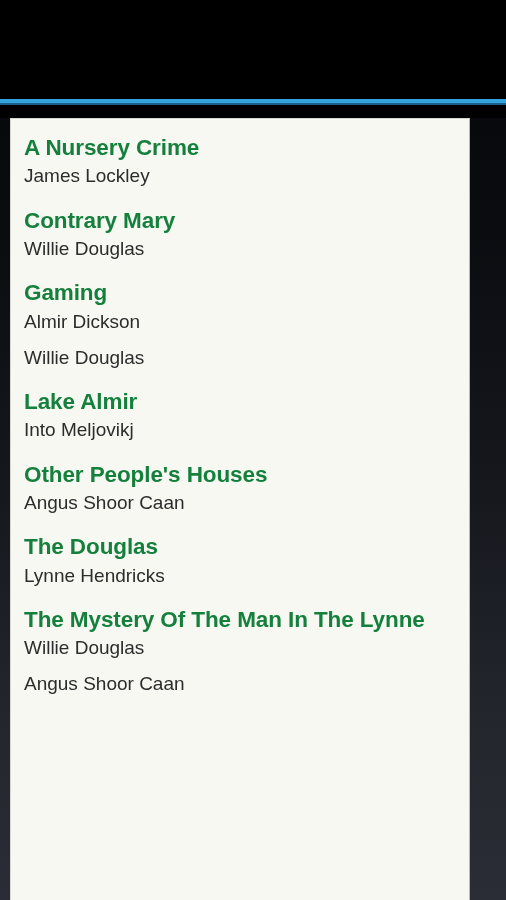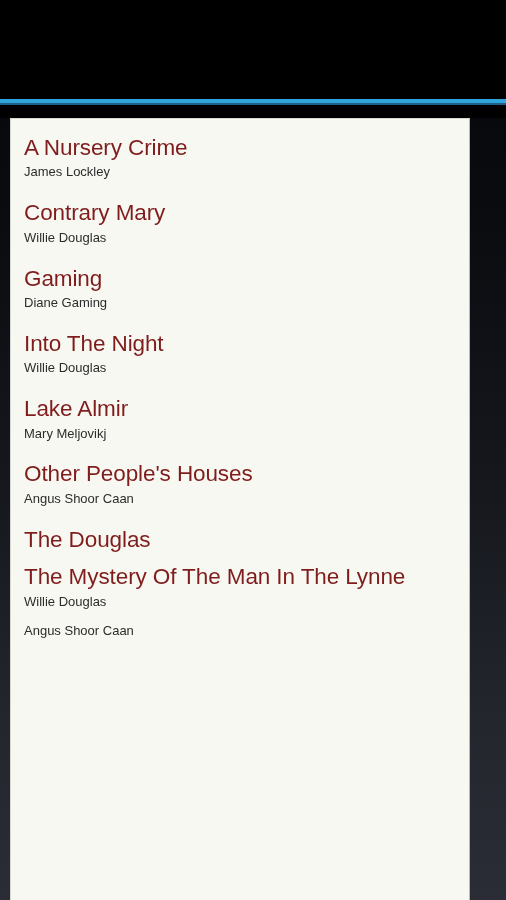--- a/index.html
+++ b/index.html
@@ -71,28 +71,28 @@
   .list-scroll {
     padding-top: 6px;
   }
   .list-item {
     padding: 0 13px;
     margin-bottom: 1px;
   }
   .item-title {
     font-size: 22.5px;
     line-height: 1.22;
-    color: #7f1d1d;
-    font-weight: 400;
+    color: #15803d;
+    font-weight: 700;
     padding-top: 9px;
     letter-spacing: -0.1px;
     white-space: nowrap;
   }
   .item-author {
-    font-size: 13px;
+    font-size: 19px;
     line-height: 1.22;
     color: #2c2c2c;
     font-weight: 400;
     padding-top: 3px;
     padding-bottom: 9px;
     white-space: nowrap;
   }
   
   .right-strip {
     position: absolute;
@@ -121,36 +121,36 @@
         <div class="list-item">
           <div class="item-title">A Nursery Crime</div>
           <div class="item-author">James Lockley</div>
         </div>
         <div class="list-item">
           <div class="item-title">Contrary Mary</div>
           <div class="item-author">Willie Douglas</div>
         </div>
         <div class="list-item">
           <div class="item-title">Gaming</div>
-          <div class="item-author">Diane Gaming</div>
+          <div class="item-author">Almir Dickson</div>
         </div>
         <div class="list-item">
-          <div class="item-title">Into The Night</div>
           <div class="item-author">Willie Douglas</div>
         </div>
         <div class="list-item">
           <div class="item-title">Lake Almir</div>
-          <div class="item-author">Mary Meljovikj</div>
+          <div class="item-author">Into Meljovikj</div>
         </div>
         <div class="list-item">
           <div class="item-title">Other People's Houses</div>
           <div class="item-author">Angus Shoor Caan</div>
         </div>
         <div class="list-item">
           <div class="item-title">The Douglas</div>
+          <div class="item-author">Lynne Hendricks</div>
         </div>
         <div class="list-item">
           <div class="item-title">The Mystery Of The Man In The Lynne</div>
           <div class="item-author">Willie Douglas</div>
         </div>
         <div class="list-item">
           <div class="item-author">Angus Shoor Caan</div>
         </div>
       </div>
   </div>

